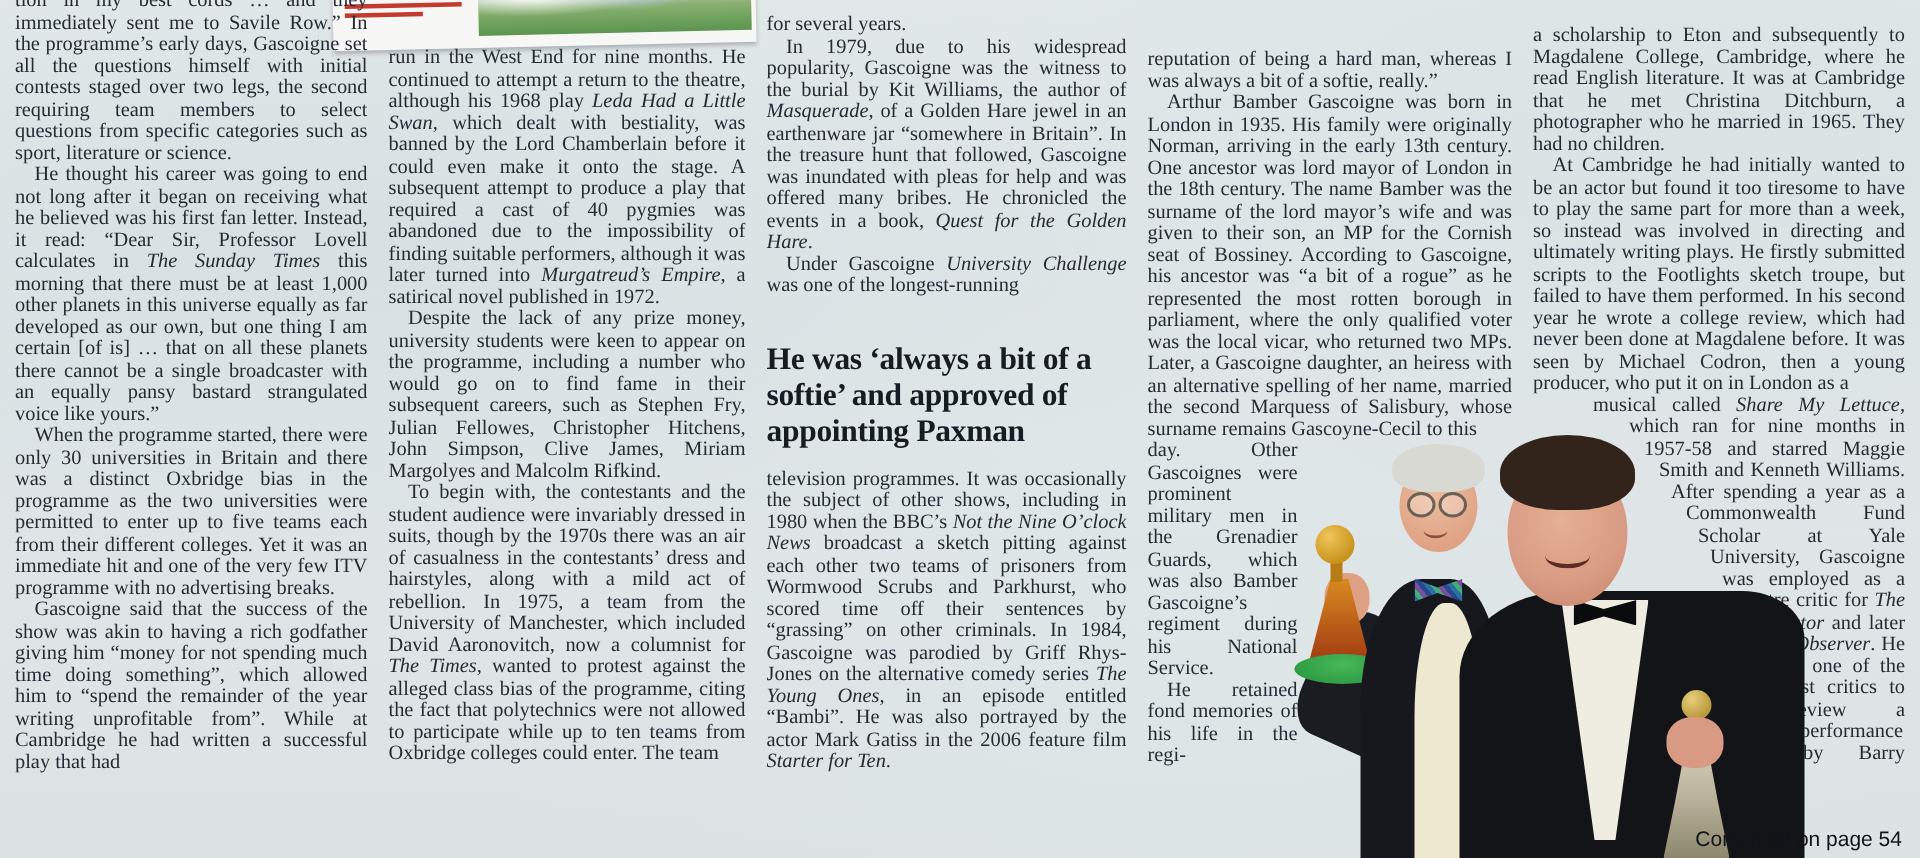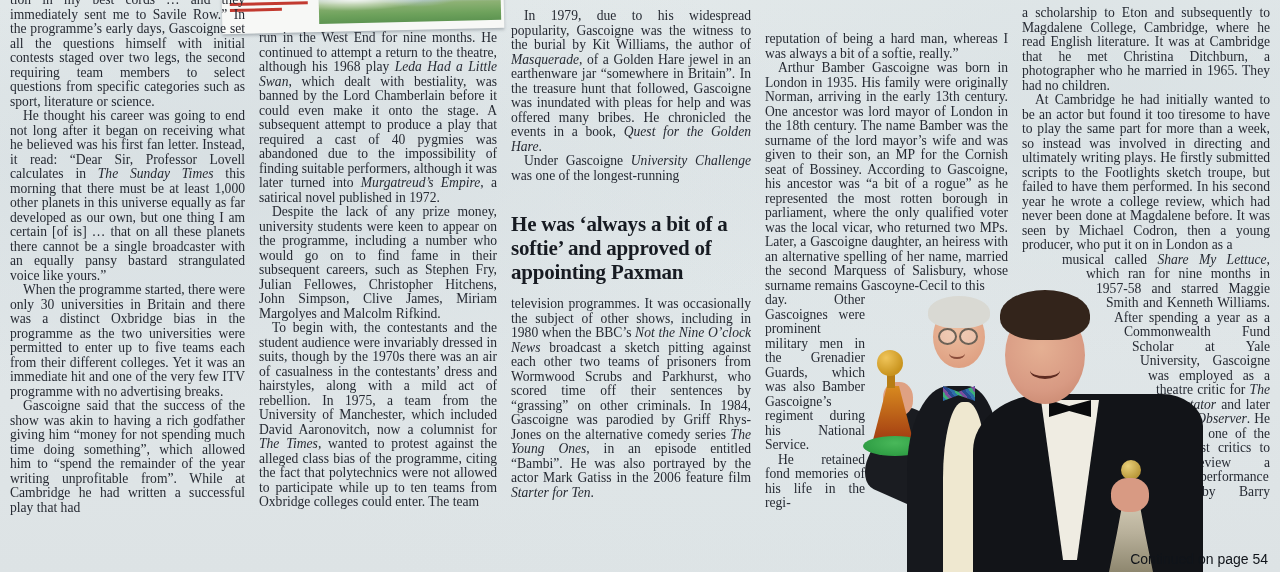--- a/index.html
+++ b/index.html
@@ -15,21 +15,21 @@
   .cols{position:absolute;inset:0;display:flex;gap:14px;padding:0 10px;}
   .col{
     flex:0 0 auto;height:572px;overflow:hidden;box-sizing:border-box;
     text-align:justify;font-size:13.6px;line-height:14.5px;
     hyphens:auto;-webkit-hyphens:auto;
   }
   .c1{width:235px;margin-top:-7px;}
   .c2{width:238px;padding-top:31px;}
   .c3{width:240px;padding-top:9px;}
   .c4{width:243px;padding-top:8px;margin-top:24px;}
-  .c5{width:248px;padding-top:6px;}
+  .c5{width:248px;padding-top:16px;}
   p.para{margin:0;}
   .ind{text-indent:13px;}
   .it{font-style:italic;}
   .pullquote{
     font-size:21px;line-height:24px;font-weight:bold;letter-spacing:-.2px;
     margin:29px 0 13px;text-align:left;color:#171b22;
   }
   .narrow{width:100px;}
   .stair{float:left;clear:left;height:14.5px;}
   .continued{
@@ -101,20 +101,21 @@
         <p class="para ind"><span>He thought his career was going to end not long after it began on receiving what he believed was his first fan letter. Instead, it read: “Dear Sir, Professor Lovell calculates in </span><span class="it">The Sunday Times</span><span> this morning that there must be at least 1,000 other planets in this universe equally as far developed as our own, but one thing I am certain [of is] … that on all these planets there cannot be a single broadcaster with an equally pansy bastard strangulated voice like yours.”</span></p>
         <p class="para ind"><span>When the programme started, there were only 30 universities in Britain and there was a distinct Oxbridge bias in the programme as the two universities were permitted to enter up to five teams each from their different colleges. Yet it was an immediate hit and one of the very few ITV programme with no advertising breaks.</span></p>
         <p class="para ind"><span>Gascoigne said that the success of the show was akin to having a rich godfather giving him “money for not spending much time doing something”, which allowed him to “spend the remainder of the year writing unprofitable from”. While at Cambridge he had written a successful play that had</span></p>
       </div>
     <div class="col c2">
         <p class="para"><span>run in the West End for nine months. He continued to attempt a return to the theatre, although his 1968 play </span><span class="it">Leda Had a Little Swan</span><span>, which dealt with bestiality, was banned by the Lord Chamberlain before it could even make it onto the stage. A subsequent attempt to produce a play that required a cast of 40 pygmies was abandoned due to the impossibility of finding suitable performers, although it was later turned into </span><span class="it">Murgatreud’s Empire</span><span>, a satirical novel published in 1972.</span></p>
         <p class="para ind"><span>Despite the lack of any prize money, university students were keen to appear on the programme, including a number who would go on to find fame in their subsequent careers, such as Stephen Fry, Julian Fellowes, Christopher Hitchens, John Simpson, Clive James, Miriam Margolyes and Malcolm Rifkind.</span></p>
         <p class="para ind"><span>To begin with, the contestants and the student audience were invariably dressed in suits, though by the 1970s there was an air of casualness in the contestants’ dress and hairstyles, along with a mild act of rebellion. In 1975, a team from the University of Manchester, which included David Aaronovitch, now a columnist for </span><span class="it">The Times</span><span>, wanted to protest against the alleged class bias of the programme, citing the fact that polytechnics were not allowed to participate while up to ten teams from Oxbridge colleges could enter. The team</span></p>
       </div>
     <div class="col c3">
+        <p class="para"><span>for several years.</span></p>
         <p class="para ind"><span>In 1979, due to his widespread popularity, Gascoigne was the witness to the burial by Kit Williams, the author of </span><span class="it">Masquerade</span><span>, of a Golden Hare jewel in an earthenware jar “somewhere in Britain”. In the treasure hunt that followed, Gascoigne was inundated with pleas for help and was offered many bribes. He chronicled the events in a book, </span><span class="it">Quest for the Golden Hare</span><span>.</span></p>
         <p class="para ind"><span>Under Gascoigne </span><span class="it">University Challenge</span><span> was one of the longest-running</span></p>
         <h2 class="pullquote"><span>He was ‘always a bit of a softie’ and approved of appointing Paxman</span></h2>
         <p class="para"><span>television programmes. It was occasionally the subject of other shows, including in 1980 when the BBC’s </span><span class="it">Not the Nine O’clock News</span><span> broadcast a sketch pitting against each other two teams of prisoners from Wormwood Scrubs and Parkhurst, who scored time off their sentences by “grassing” on other criminals. In 1984, Gascoigne was parodied by Griff Rhys-Jones on the alternative comedy series </span><span class="it">The Young Ones</span><span>, in an episode entitled “Bambi”. He was also portrayed by the actor Mark Gatiss in the 2006 feature film </span><span class="it">Starter for Ten</span><span>.</span></p>
       </div>
     <div class="col c4">
         <p class="para"><span>reputation of being a hard man, whereas I was always a bit of a softie, really.”</span></p>
         <p class="para ind"><span>Arthur Bamber Gascoigne was born in London in 1935. His family were originally Norman, arriving in the early 13th century. One ancestor was lord mayor of London in the 18th century. The name Bamber was the surname of the lord mayor’s wife and was given to their son, an MP for the Cornish seat of Bossiney. According to Gascoigne, his ancestor was “a bit of a rogue” as he represented the most rotten borough in parliament, where the only qualified voter was the local vicar, who returned two MPs. Later, a Gascoigne daughter, an heiress with an alternative spelling of her name, married the second Marquess of Salisbury, whose surname remains Gascoyne-Cecil to this</span></p>
         <div class="narrow">
           <p class="para"><span>day. Other Gascoignes were prominent military men in the Grenadier Guards, which was also Bamber Gascoigne’s regiment during his National Service.</span></p>

